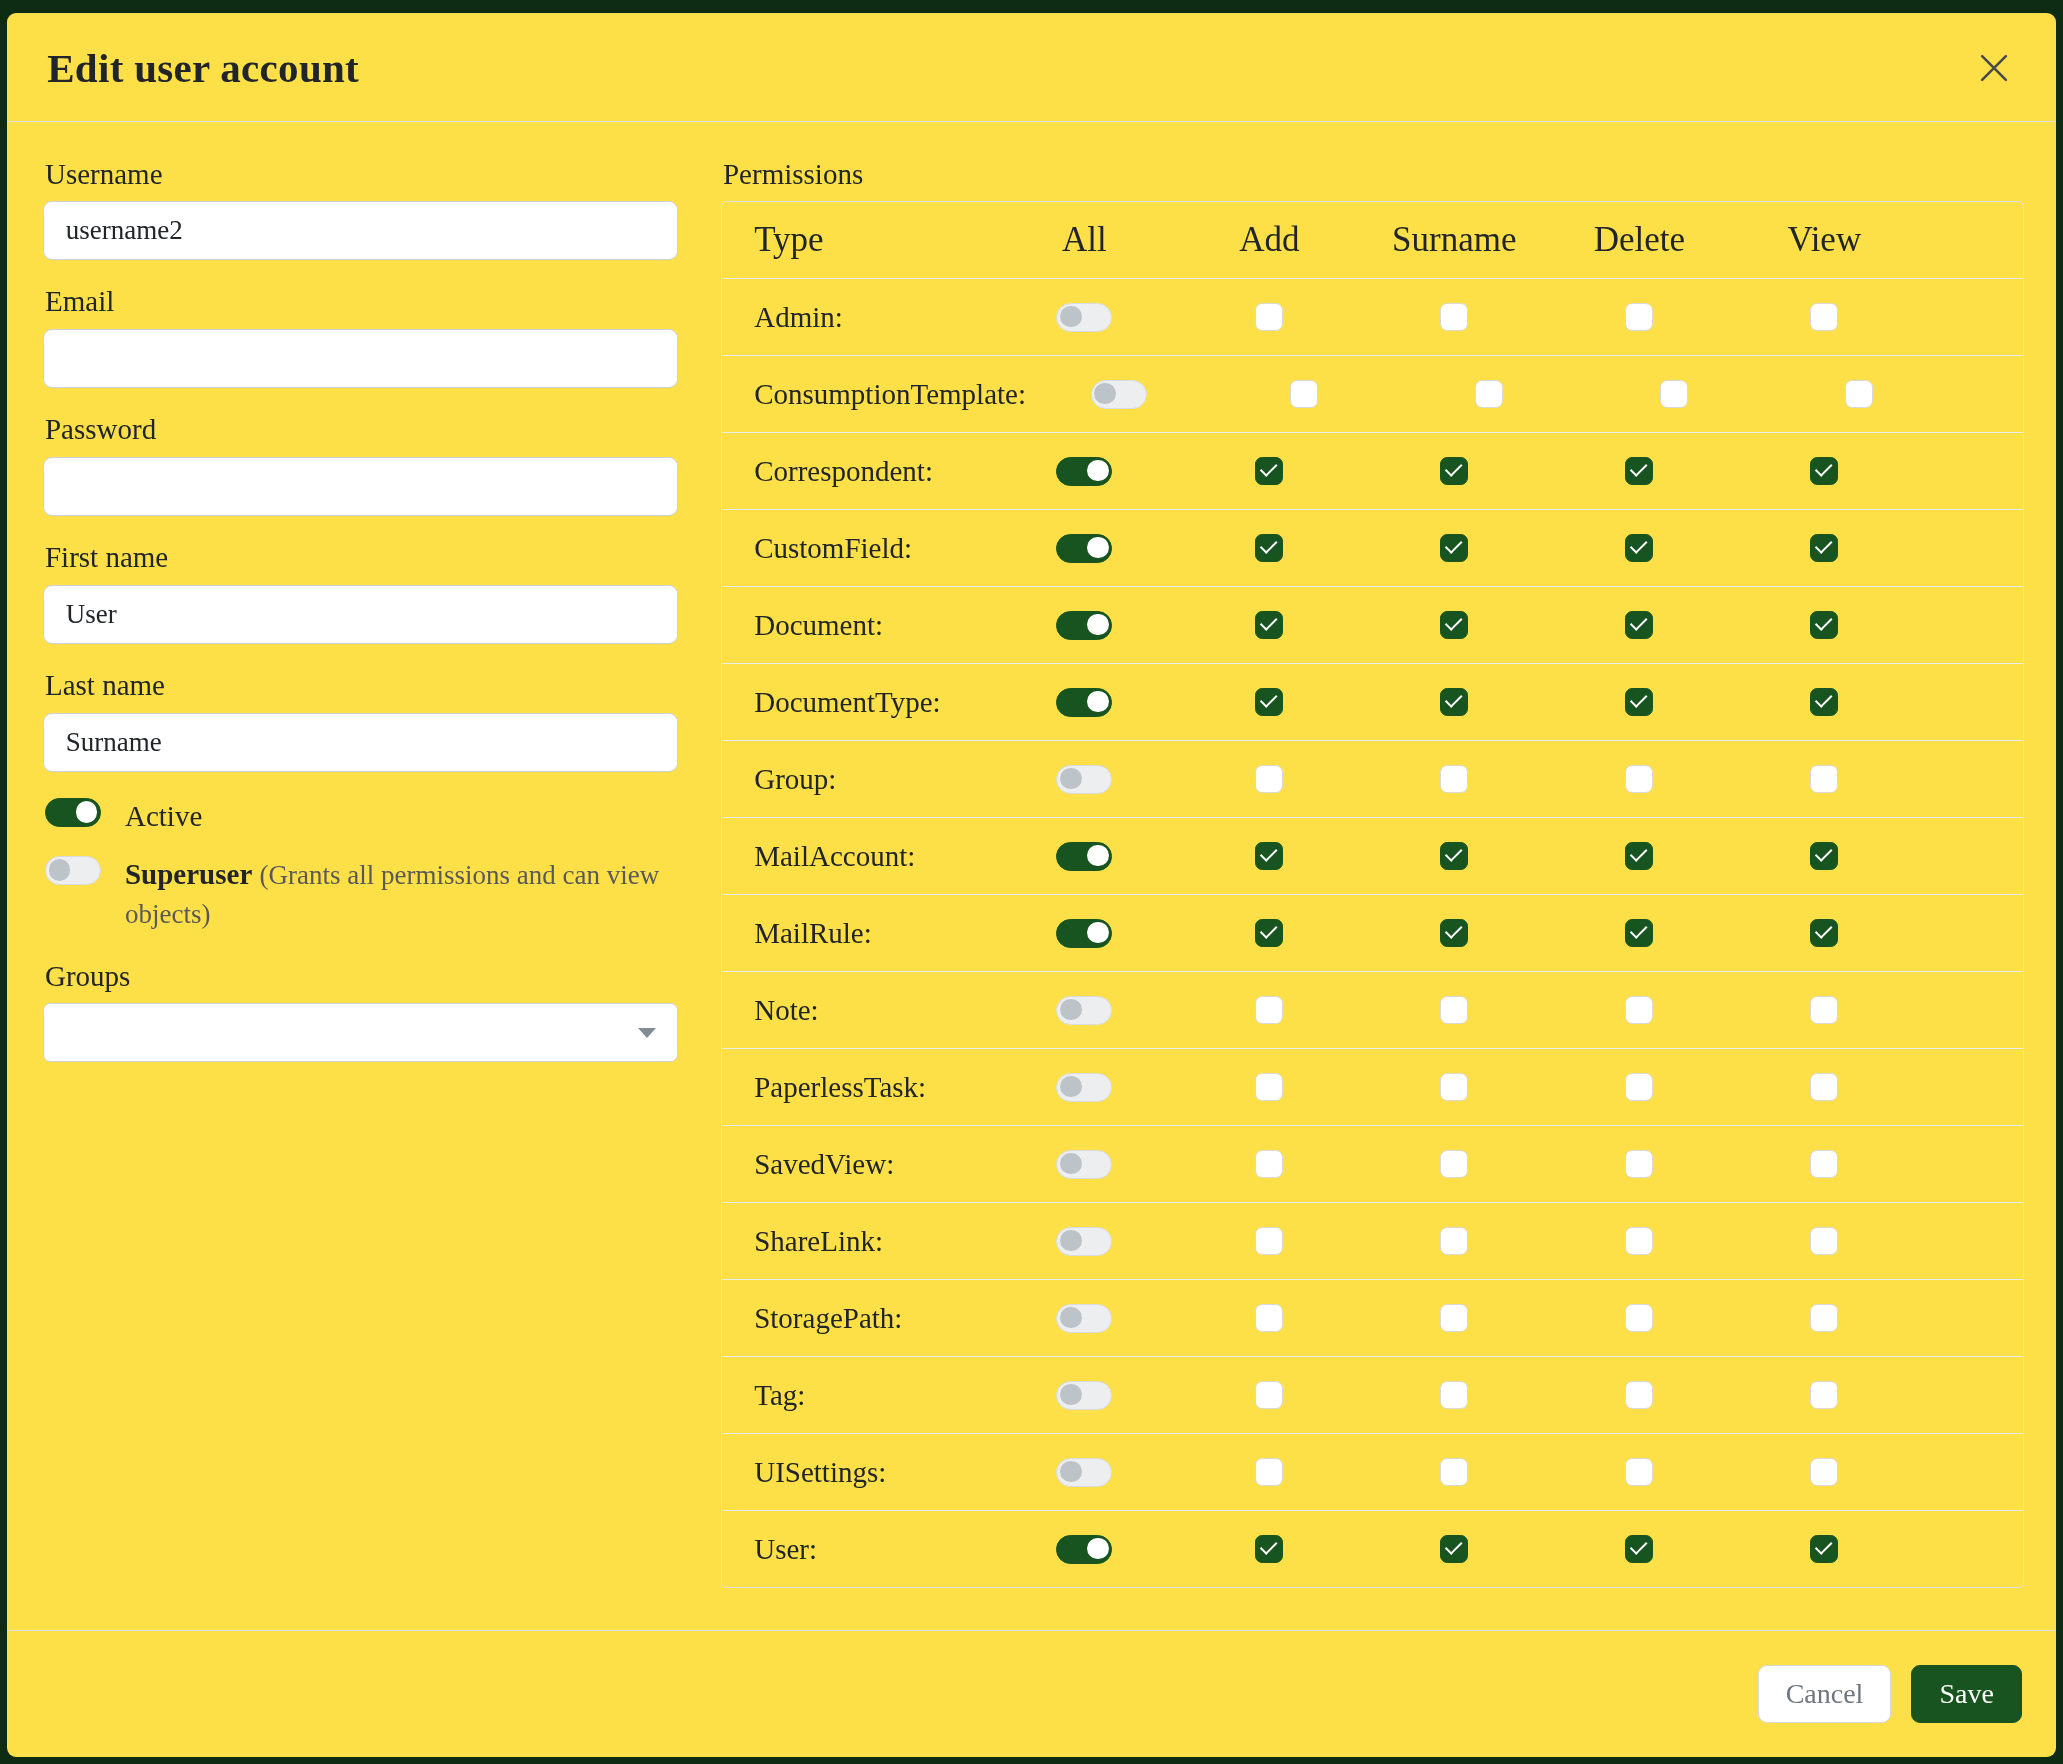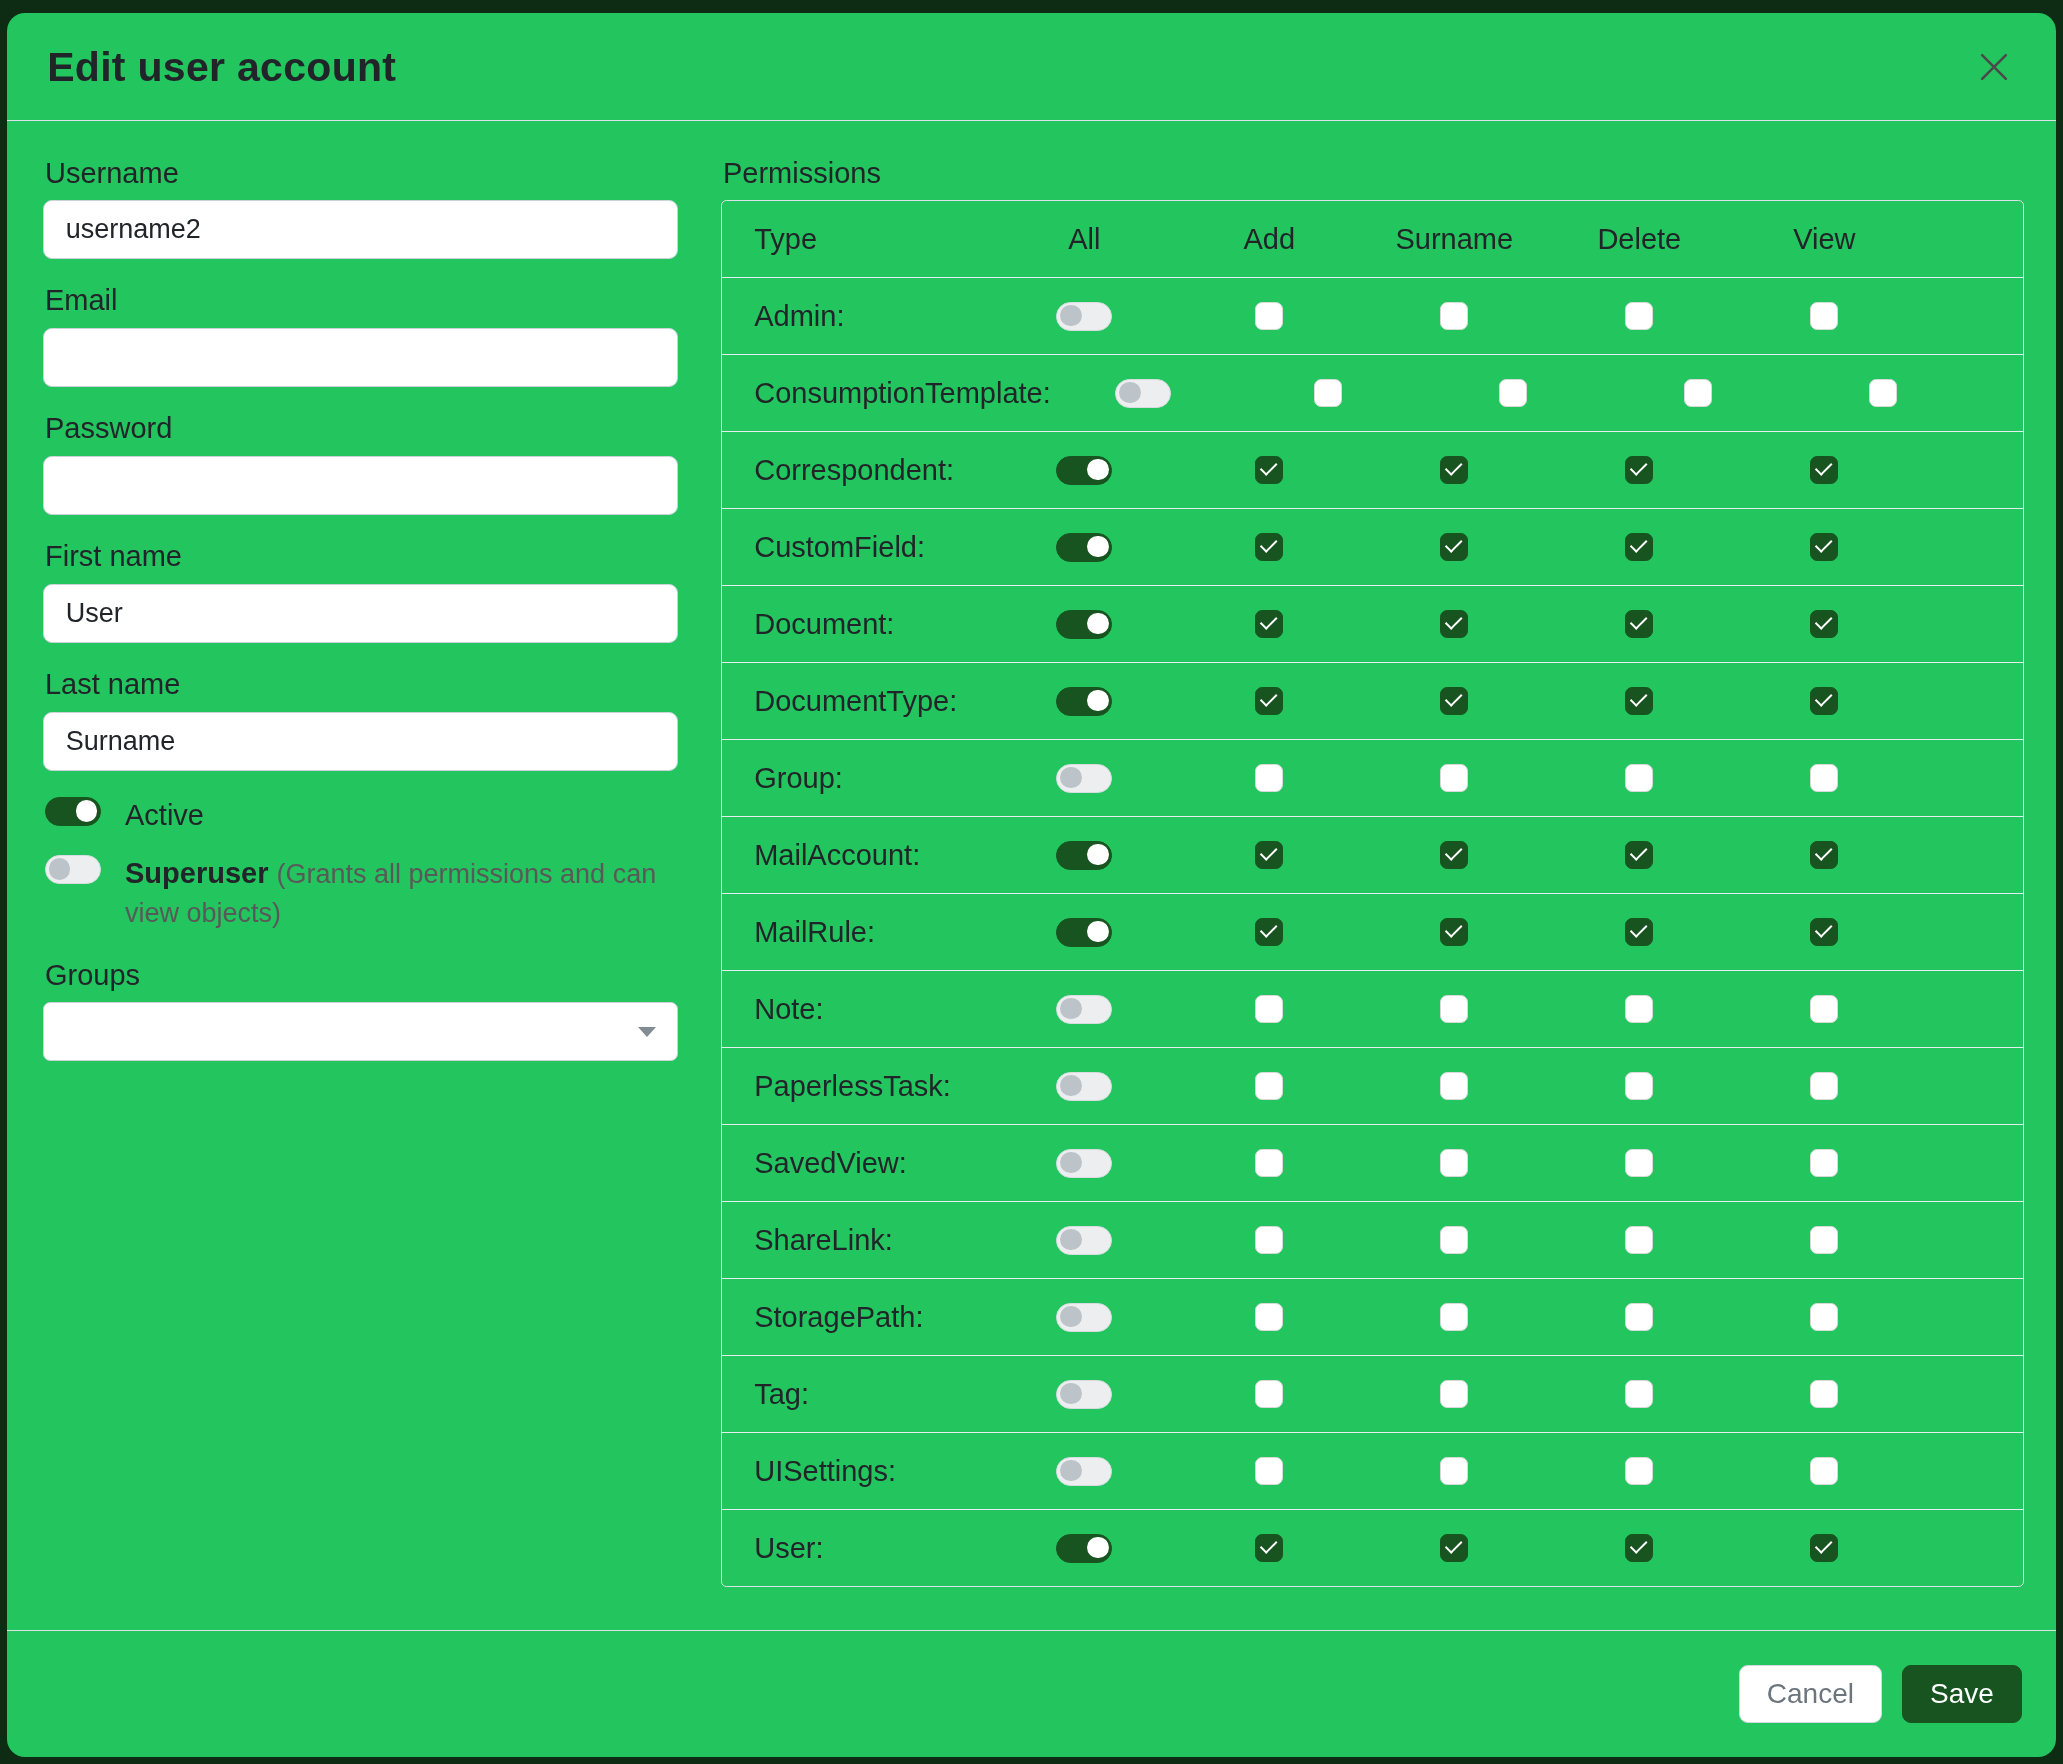--- a/index.html
+++ b/index.html
@@ -5,22 +5,22 @@
   :root { --accent:#17541f; --backdrop:#0e2b13; }
   * { box-sizing:border-box; margin:0; padding:0; }
   body {
     width:2063px; height:1764px; position:relative; overflow:hidden;
     background:var(--backdrop);
     font-family:"Liberation Sans","DejaVu Sans",sans-serif;
     color:#212529;
   }
   .modal {
     position:absolute; top:12.6px; left:7.2px; right:7.2px; bottom:7.2px;
-    background:#22c55e; border-radius:18px;
-    display:flex; flex-direction:column; overflow:hidden;
+    background:#fde047; border-radius:9px;
+    display:flex; flex-direction:column; overflow:hidden;font-family:Liberation Serif, serif;
   }
   
   .modal-header {
     display:flex; align-items:center; justify-content:space-between;
     padding:31px 41px 29px 40px;
     border-bottom:1.8px solid #dee2e6;
     flex:0 0 auto;
   }
   .modal-title { font-size:41px; font-weight:700; letter-spacing:0.3px; }
   .close-btn { width:41px; height:41px; display:flex; align-items:center; justify-content:center; cursor:pointer; }
@@ -72,21 +72,21 @@
   .perm-label { display:block; font-size:29px; margin:0 0 10.8px 1.8px; }
   .perm-table { border:1.8px solid #dee2e6; border-radius:5.4px; overflow:hidden; }
   .thead-row, .trow {
     display:grid;
     grid-template-columns:1fr 185px 185px 185px 185px 185px;
     align-items:center; padding-right:106px;
   }
   .thead-row { height:76px; }
   .trow { height:77px; border-top:1.8px solid #e9ecef; }
   .cell-type { padding-left:32px; font-size:29px; }
-  .th { font-size:29px; }
+  .th { font-size:35px; }
   .th.c, .cell-c { display:flex; justify-content:center; align-items:center; }
   
   .cb {
     width:28px; height:28px; background:#fff;
     border:1.8px solid #d9d9d9; border-radius:7.2px; position:relative; cursor:pointer;
   }
   .cb.checked { background:var(--accent); border-color:var(--accent); }
   .cb.checked::after {
     content:""; position:absolute; left:8px; top:1.8px; width:7.2px; height:14.4px;
     border:solid #fff; border-width:0 2.7px 2.7px 0; transform:rotate(45deg);

